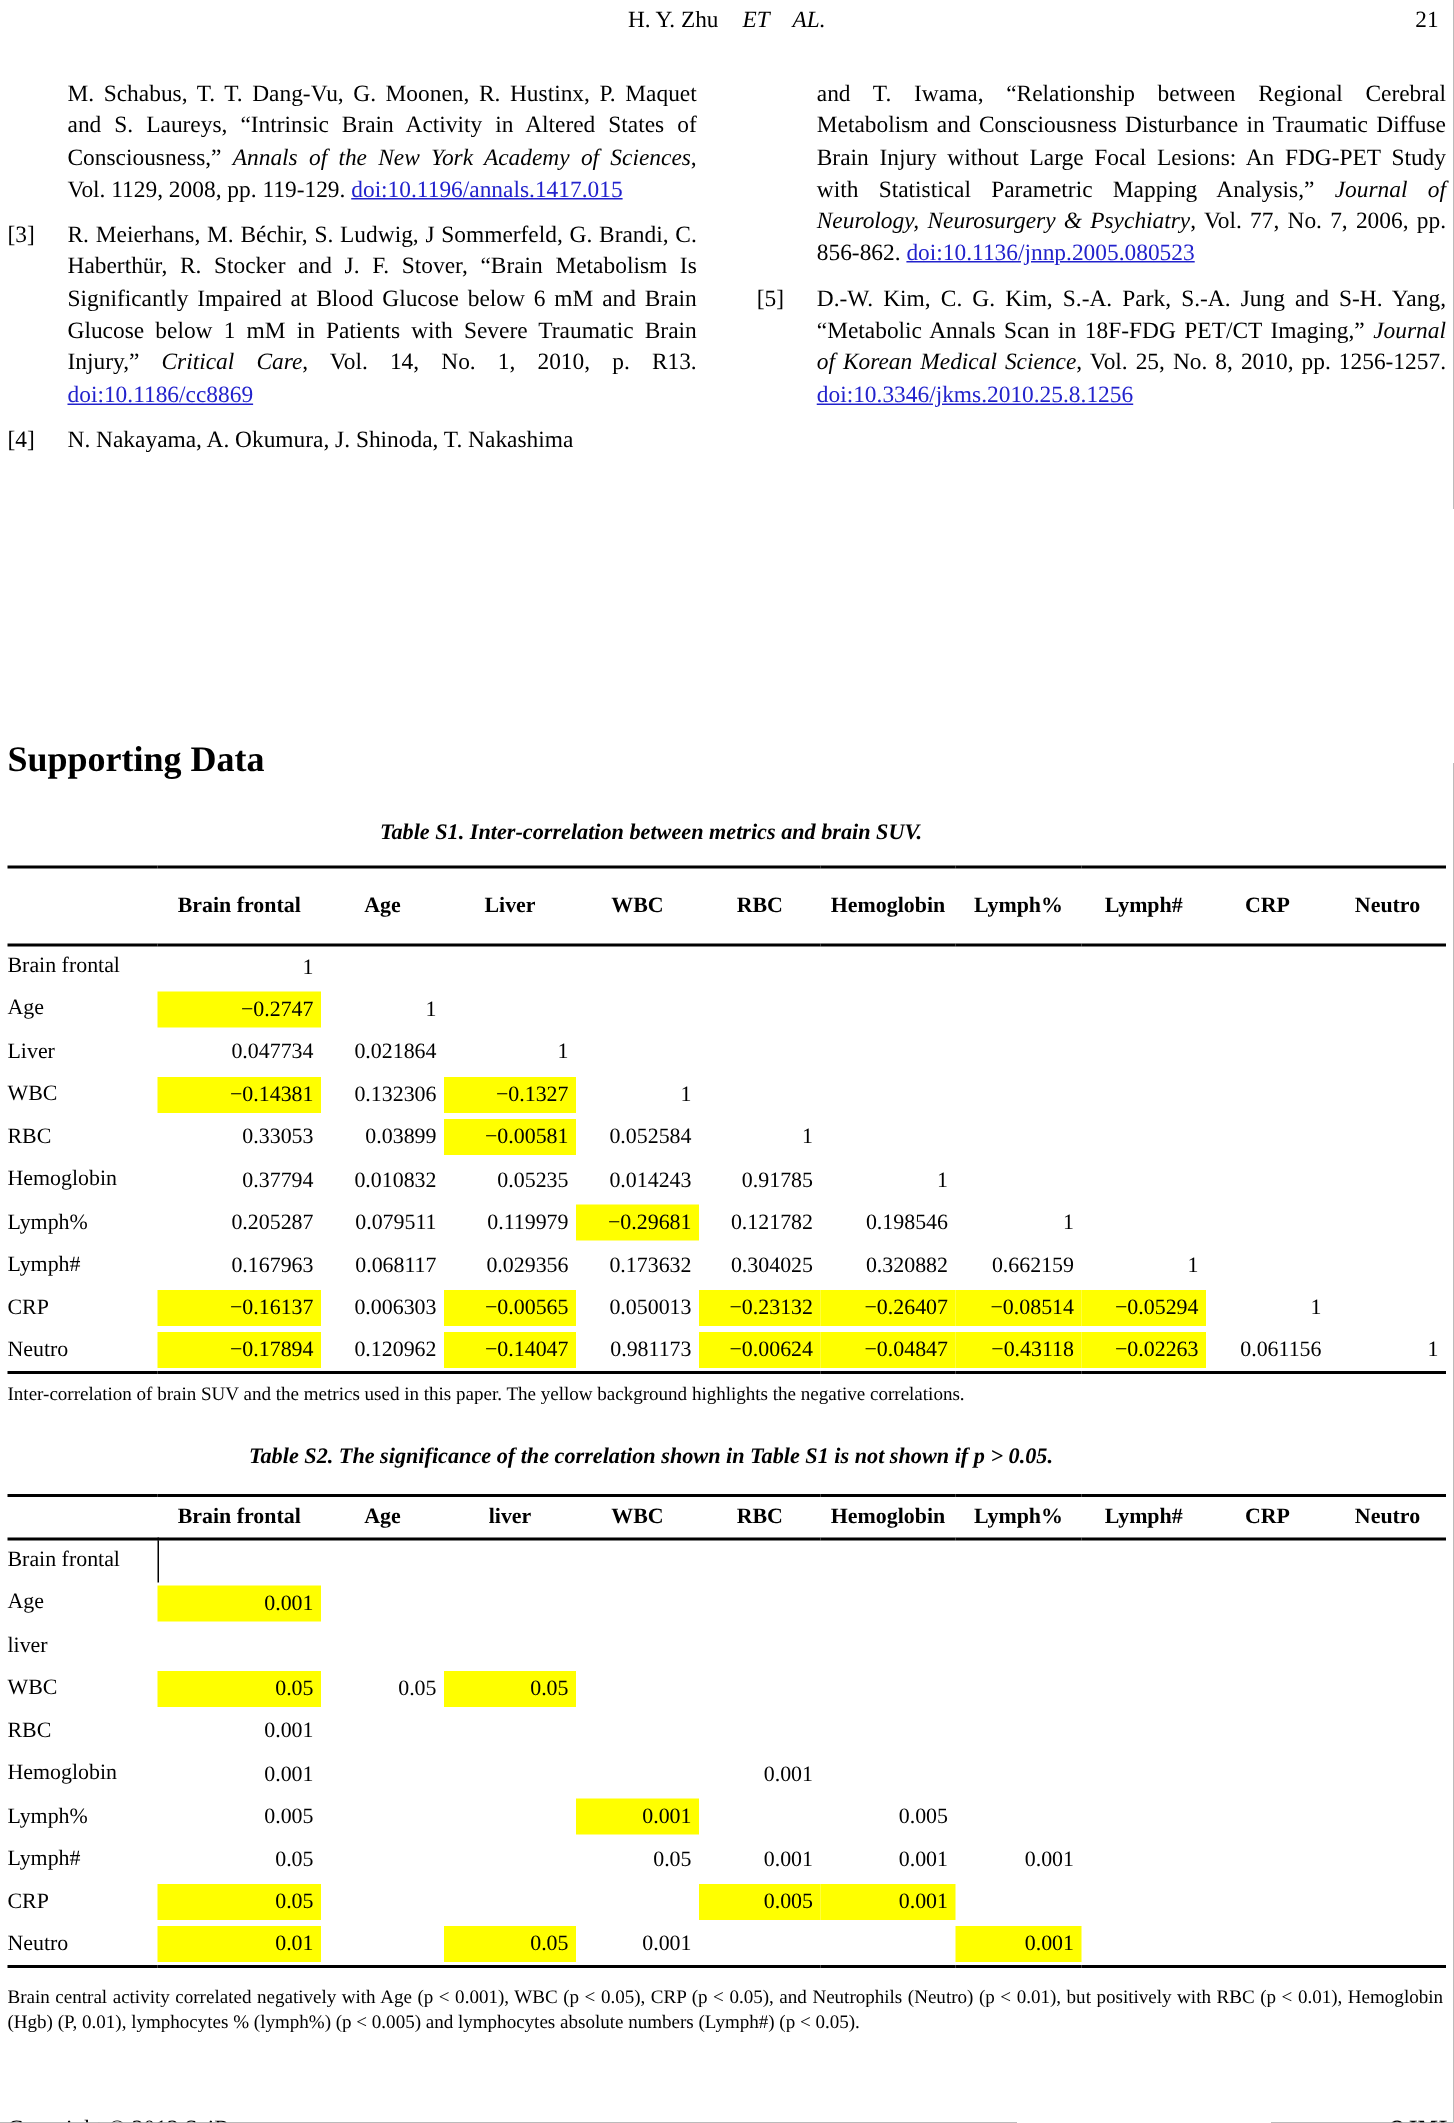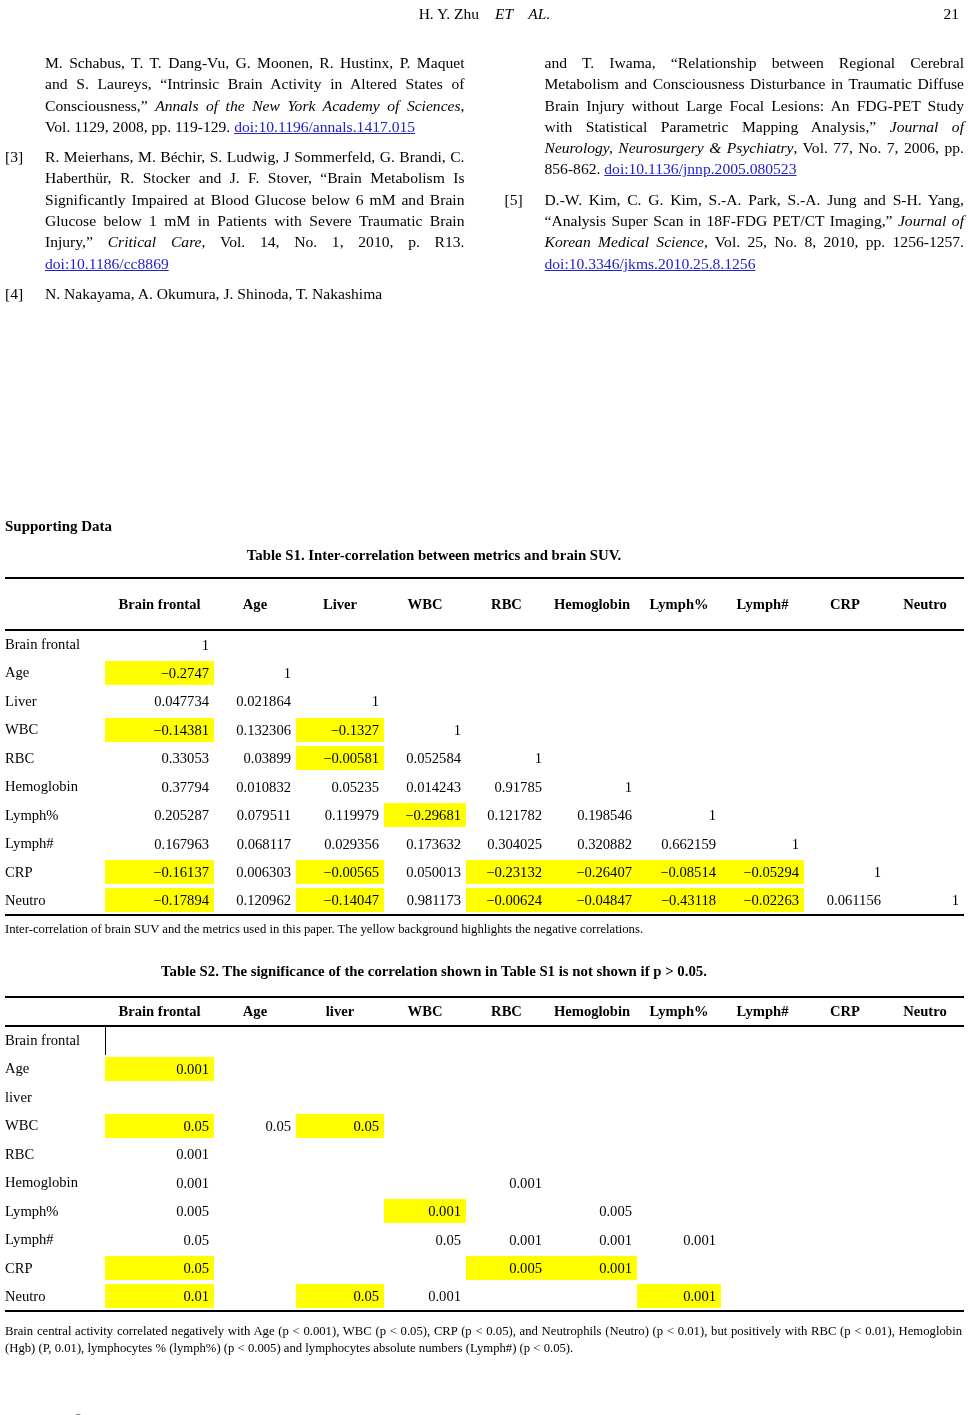--- a/index.html
+++ b/index.html
@@ -15,24 +15,24 @@
   
   .refs { position:absolute; top:52px; left:5px; width:959px; display:flex; gap:40px; }
   .ref-col { width:460px; }
   .ref { display:flex; margin-bottom:9px; font-size:15.6px; line-height:21.3px; }
   .mk { flex:0 0 40px; }
   .bd { flex:1; text-align:justify; }
   .bd i { font-style:italic; }
   .doi { color:#2222CC; text-decoration:underline; cursor:pointer; }
 
   
-  .supporting-title { position:absolute; top:494px; left:5px; font-size:15px; font-weight:bold;margin-top:24px; }
+  .supporting-title { position:absolute; top:494px; left:5px; font-size:24px; font-weight:bold; }
 
   
-  .tbl-caption { position:absolute; left:0; width:868px; text-align:center; font-weight:bold; font-size:14.8px; }
+  .tbl-caption { position:absolute; left:0; width:868px; text-align:center; font-weight:bold; font-size:14.8px;font-style:italic; }
   #cap-s1 { top:547px; }
   #cap-s2 { top:963px; }
 
   
   .datatable { position:absolute; left:5px; width:959px; border-collapse:collapse; table-layout:fixed;
                border-top:2px solid #000; border-bottom:2px solid #000; font-size:14.6px; }
   #table-s1 { top:577px; }
   #table-s2 { top:996px; }
   .datatable thead tr { border-bottom:2px solid #000; }
   #table-s1 thead tr { height:52px; }
@@ -82,21 +82,21 @@
         <span class="bd"><span>N. Nakayama, A. Okumura, J. Shinoda, T. Nakashima</span></span>
       </div>
     </div>
     <div class="ref-col">
       <div class="ref">
         <span class="mk"></span>
         <span class="bd"><span>and T. Iwama, “Relationship between Regional Cerebral Metabolism and Consciousness Disturbance in Traumatic Diffuse Brain Injury without Large Focal Lesions: An FDG-PET Study with Statistical Parametric Mapping Analysis,” </span><i>Journal of Neurology, Neurosurgery &amp; Psychiatry</i><span>, Vol. 77, No. 7, 2006, pp. 856-862. </span><a class="doi">doi:10.1136/jnnp.2005.080523</a></span>
       </div>
       <div class="ref">
         <span class="mk">[5]</span>
-        <span class="bd"><span>D.-W. Kim, C. G. Kim, S.-A. Park, S.-A. Jung and S-H. Yang, “Analysis Super Scan in 18F-FDG PET/CT Imaging,” </span><i>Journal of Korean Medical Science</i><span>, Vol. 25, No. 8, 2010, pp. 1256-1257. </span><a class="doi">doi:10.3346/jkms.2010.25.8.1256</a></span>
+        <span class="bd"><span>D.-W. Kim, C. G. Kim, S.-A. Park, S.-A. Jung and S-H. Yang, “Metabolic Annals Scan in 18F-FDG PET/CT Imaging,” </span><i>Journal of Korean Medical Science</i><span>, Vol. 25, No. 8, 2010, pp. 1256-1257. </span><a class="doi">doi:10.3346/jkms.2010.25.8.1256</a></span>
       </div>
     </div>
   </div>
 
   <div class="supporting-title">Supporting Data</div>
 
   <div class="tbl-caption" id="cap-s1">Table S1. Inter-correlation between metrics and brain SUV.</div>
 
   <table class="datatable" id="table-s1">
     <colgroup>

